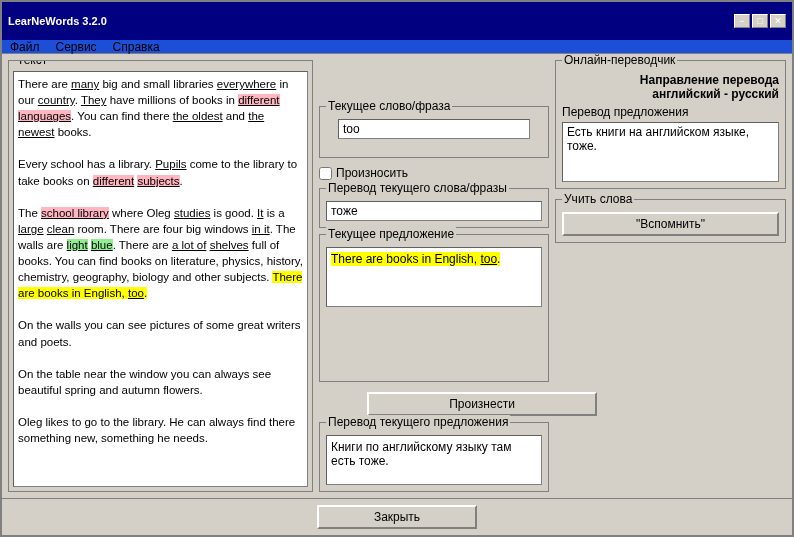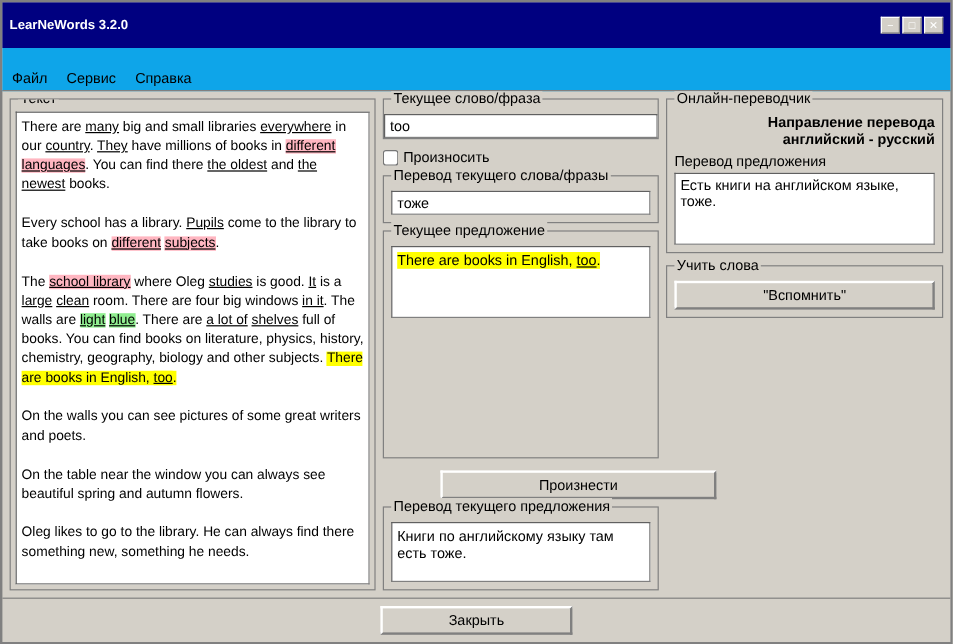--- a/index.html
+++ b/index.html
@@ -44,27 +44,27 @@
       border: 1px solid #808080;
       font-size: 9px;
       display: flex;
       align-items: center;
       justify-content: center;
       cursor: pointer;
       border-top-color: #ffffff;
       border-left-color: #ffffff;
     }
     .menu-bar {
-      background: #0ea5e9;
+      background: #1d4ed8;
       padding: 2px 4px;
       display: flex;
       gap: 8px;
       border-bottom: 1px solid #808080;
-      height: 36px;
-      align-items: flex-end;
+      height: 14px;
+      align-items: center;
       flex-shrink: 0;
     }
     .menu-item {
       font-size: 12px;
       padding: 1px 4px;
       cursor: pointer;
     }
     .content {
       display: flex;
       flex: 1;
@@ -199,23 +199,24 @@
       padding: 6px;
       border-top: 1px solid #808080;
       flex-shrink: 0;
     }
     .bottom-btn {
       width: 160px;
     }
 
     .word-phrase-section {
       border: 1px solid #808080;
-      padding: 0;
-      padding-top: 12px;
-      position: relative;
+      padding: 18px;
+      padding-top: 12px;
+      position: relative;
+      margin-top: 46px;
     }
     .word-phrase-label {
       position: absolute;
       top: -8px;
       left: 6px;
       background: #d4d0c8;
       padding: 0 2px;
       font-size: 12px;
     }
     .translation-word-section {

